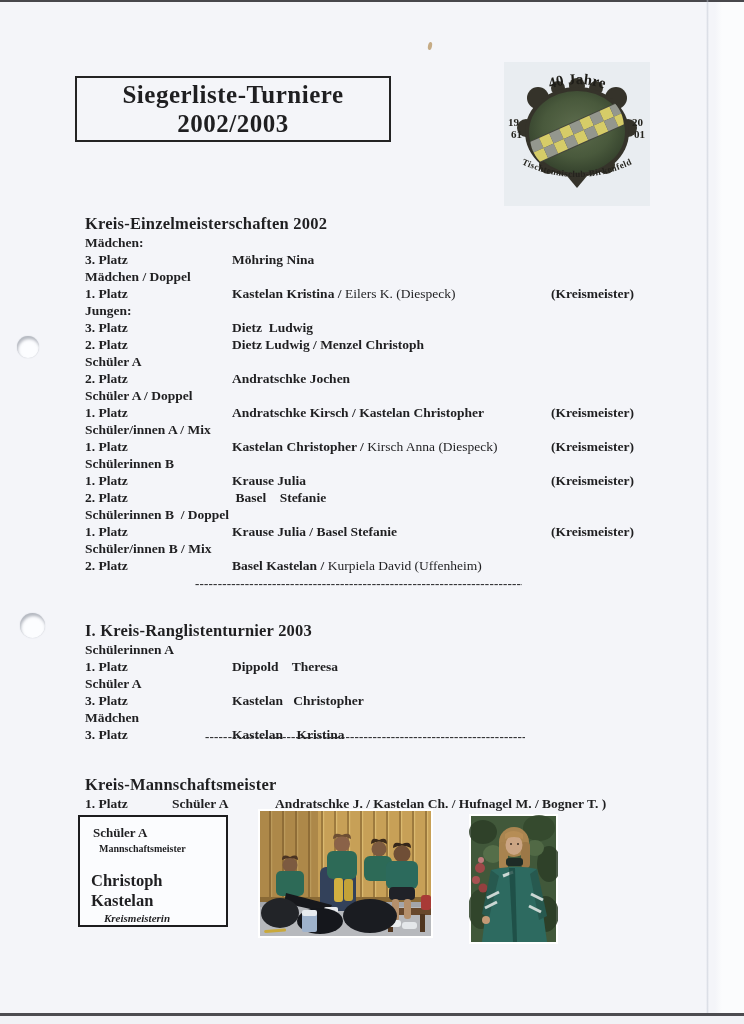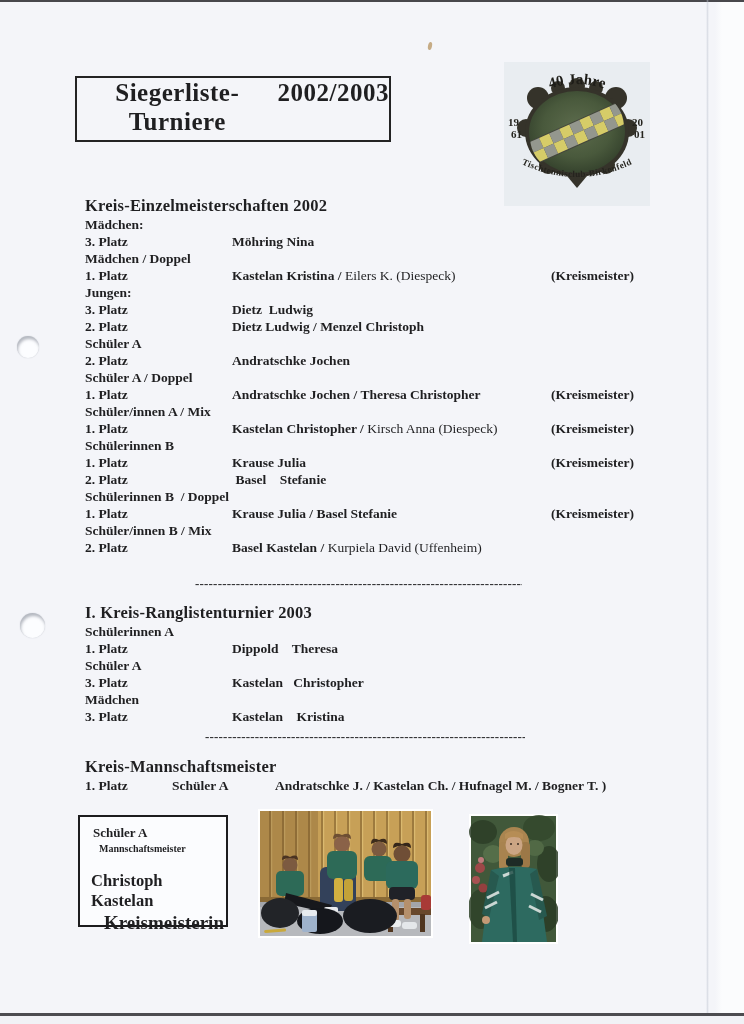--- a/index.html
+++ b/index.html
@@ -15,26 +15,26 @@
     background:linear-gradient(90deg,rgba(190,196,208,0) ,rgba(190,196,208,.45),rgba(190,196,208,0));}
   .speck{position:absolute;left:428px;top:42px;width:4px;height:8px;border-radius:50%;
     background:#c6ac86;transform:rotate(12deg);}
   .hole{position:absolute;border-radius:50%;background:#fcfdff;
     box-shadow:inset 1px 3px 3px rgba(110,116,130,.5), 0 0 1px rgba(140,145,160,.5);}
   .hole.h1{left:17px;top:336px;width:22px;height:22px;}
   .hole.h2{left:20px;top:613px;width:25px;height:25px;}
 
   .title-box{
     position:absolute;left:75px;top:76px;width:312px;height:62px;
-    border:2px solid #232323;display:flex;flex-direction:row;justify-content:center;
+    border:2px solid #232323;display:flex;flex-direction:column;justify-content:center;
     text-align:center;font-weight:bold;font-size:25px;line-height:29px;letter-spacing:.5px;
   }
   .crest{position:absolute;left:504px;top:62px;width:146px;height:144px;}
 
-  .section{position:absolute;left:85px;width:560px;}
+  .section{position:absolute;left:85px;width:560px;margin-top:18px;}
   .s0{top:196px;} .s1{top:603px;} .s2{top:757px;}
   .section h2{margin:0;font-size:16.5px;line-height:20px;font-weight:bold;letter-spacing:.2px;}
   .line{position:relative;height:17px;line-height:17px;font-size:13.5px;white-space:pre;font-weight:bold;}
   .line .place{display:inline-block;width:147px;}
   .line .plain{font-weight:normal;}
   .line .award{position:absolute;left:466px;top:0;font-weight:bold;}
   .s2 .line .place{width:87px;}
   .s2 .line .team{display:inline-block;width:103px;}
 
   .dashes{position:absolute;height:17px;line-height:15px;font-weight:bold;font-size:13px;
@@ -42,21 +42,21 @@
   .dash1{left:195px;top:576px;width:327px;}
   .dash2{left:205px;top:729px;width:320px;}
 
   .caption-box{
     position:absolute;left:78px;top:815px;width:146px;height:108px;
     border:2px solid #1c1c1e;background:#fbfcfe;font-weight:bold;
   }
   .caption-box .l1{margin:8px 0 0 13px;font-size:13px;}
   .caption-box .l2{margin:2px 0 0 19px;font-size:10px;}
   .caption-box .nm{margin:17px 0 0 11px;font-size:16.5px;}
-  .caption-box .sub{margin:1px 0 9px 24px;font-size:19px;}
+  .caption-box .sub{margin:1px 0 9px 24px;font-size:11px;font-style:italic;}
 
   .photo{position:absolute;display:block;}
   .photo-team{left:258px;top:809px;}
   .photo-player{left:469px;top:814px;}
 </style>
 </head>
 <body>
 
 <div class="page">
   <div class="edge-top"></div>
@@ -141,21 +141,21 @@
         <div class="line cat">Mädchen:</div>
         <div class="line entry"><span class="place">3. Platz</span><span class="names"><b>Möhring Nina</b></span></div>
         <div class="line cat">Mädchen / Doppel</div>
         <div class="line entry"><span class="place">1. Platz</span><span class="names"><b>Kastelan Kristina / </b><span class="plain">Eilers K. (Diespeck)</span></span><span class="award">(Kreismeister)</span></div>
         <div class="line cat">Jungen:</div>
         <div class="line entry"><span class="place">3. Platz</span><span class="names"><b>Dietz  Ludwig</b></span></div>
         <div class="line entry"><span class="place">2. Platz</span><span class="names"><b>Dietz Ludwig / Menzel Christoph</b></span></div>
         <div class="line cat">Schüler A</div>
         <div class="line entry"><span class="place">2. Platz</span><span class="names"><b>Andratschke Jochen</b></span></div>
         <div class="line cat">Schüler A / Doppel</div>
-        <div class="line entry"><span class="place">1. Platz</span><span class="names"><b>Andratschke Jochen / Theresa Christopher</b></span><span class="award">(Kreismeister)</span></div>
+        <div class="line entry"><span class="place">1. Platz</span><span class="names"><b>Andratschke Kirsch / Kastelan Christopher</b></span><span class="award">(Kreismeister)</span></div>
         <div class="line cat">Schüler/innen A / Mix</div>
         <div class="line entry"><span class="place">1. Platz</span><span class="names"><b>Kastelan Christopher / </b><span class="plain">Kirsch Anna (Diespeck)</span></span><span class="award">(Kreismeister)</span></div>
         <div class="line cat">Schülerinnen B</div>
         <div class="line entry"><span class="place">1. Platz</span><span class="names"><b>Krause Julia</b></span><span class="award">(Kreismeister)</span></div>
         <div class="line entry"><span class="place">2. Platz</span><span class="names"><b> Basel    Stefanie</b></span></div>
         <div class="line cat">Schülerinnen B  / Doppel</div>
         <div class="line entry"><span class="place">1. Platz</span><span class="names"><b>Krause Julia / Basel Stefanie</b></span><span class="award">(Kreismeister)</span></div>
         <div class="line cat">Schüler/innen B / Mix</div>
         <div class="line entry"><span class="place">2. Platz</span><span class="names"><b>Basel Kastelan / </b><span class="plain">Kurpiela David (Uffenheim)</span></span></div>
       </div>

